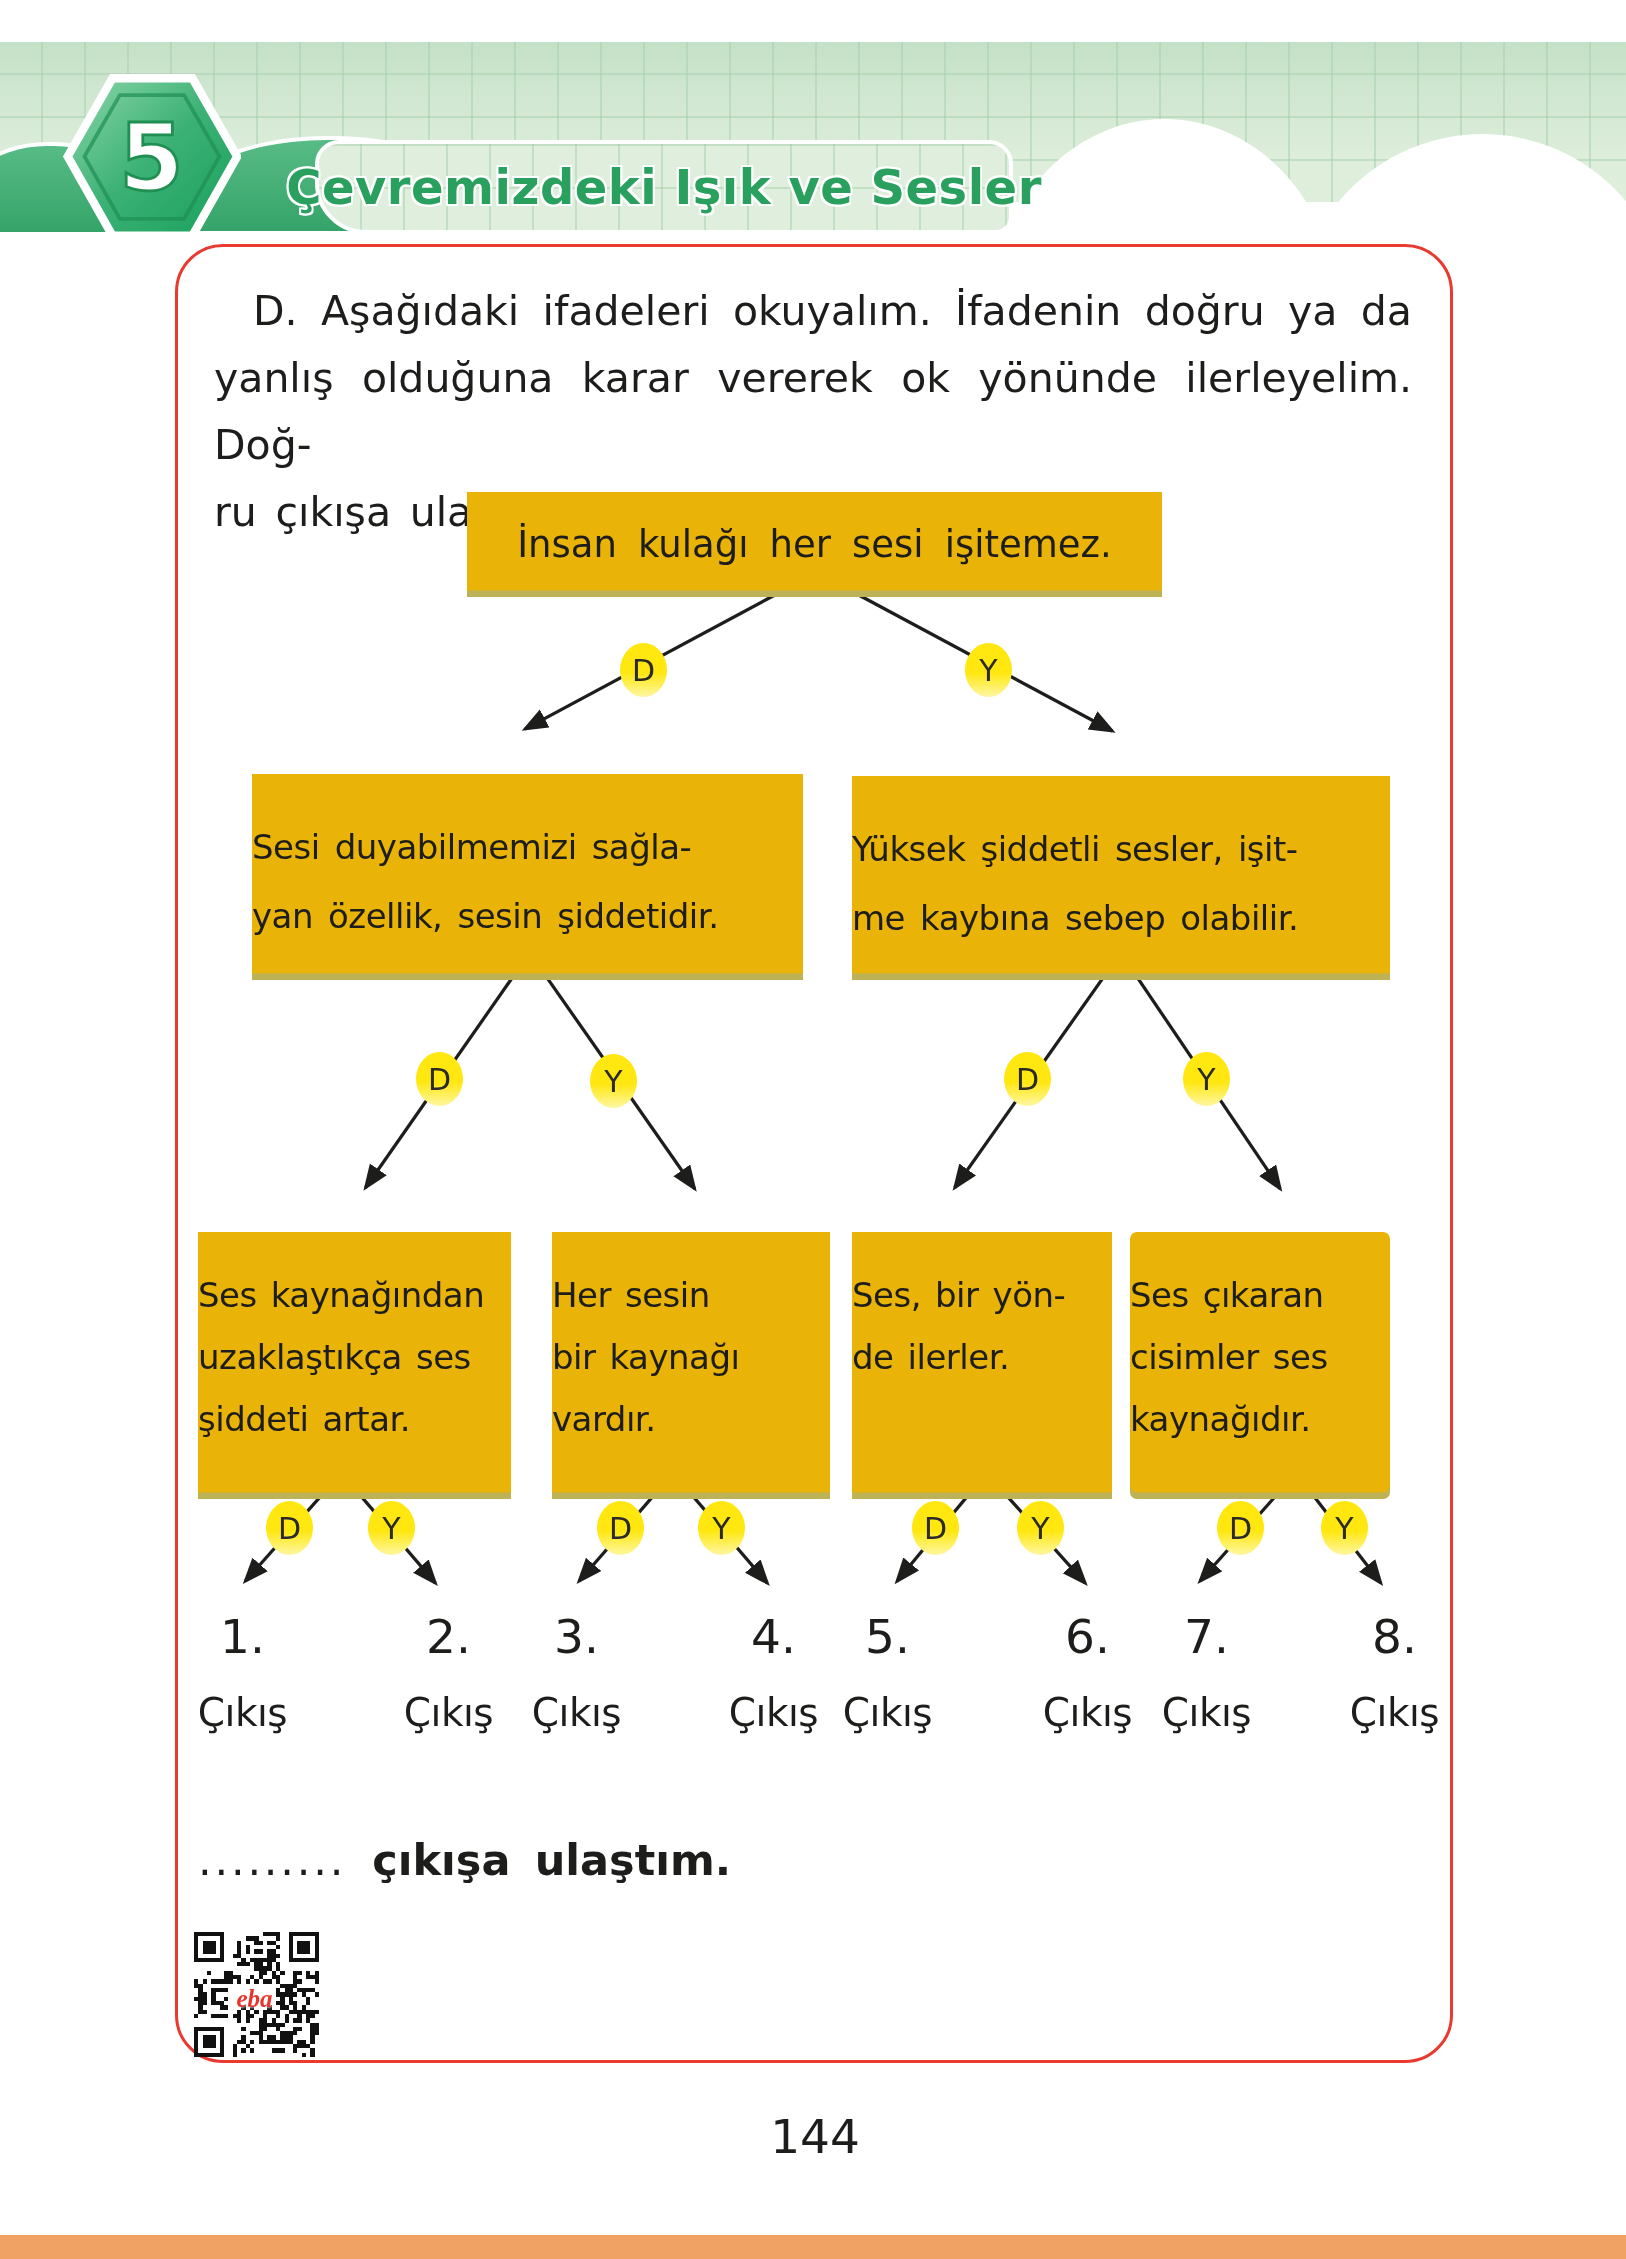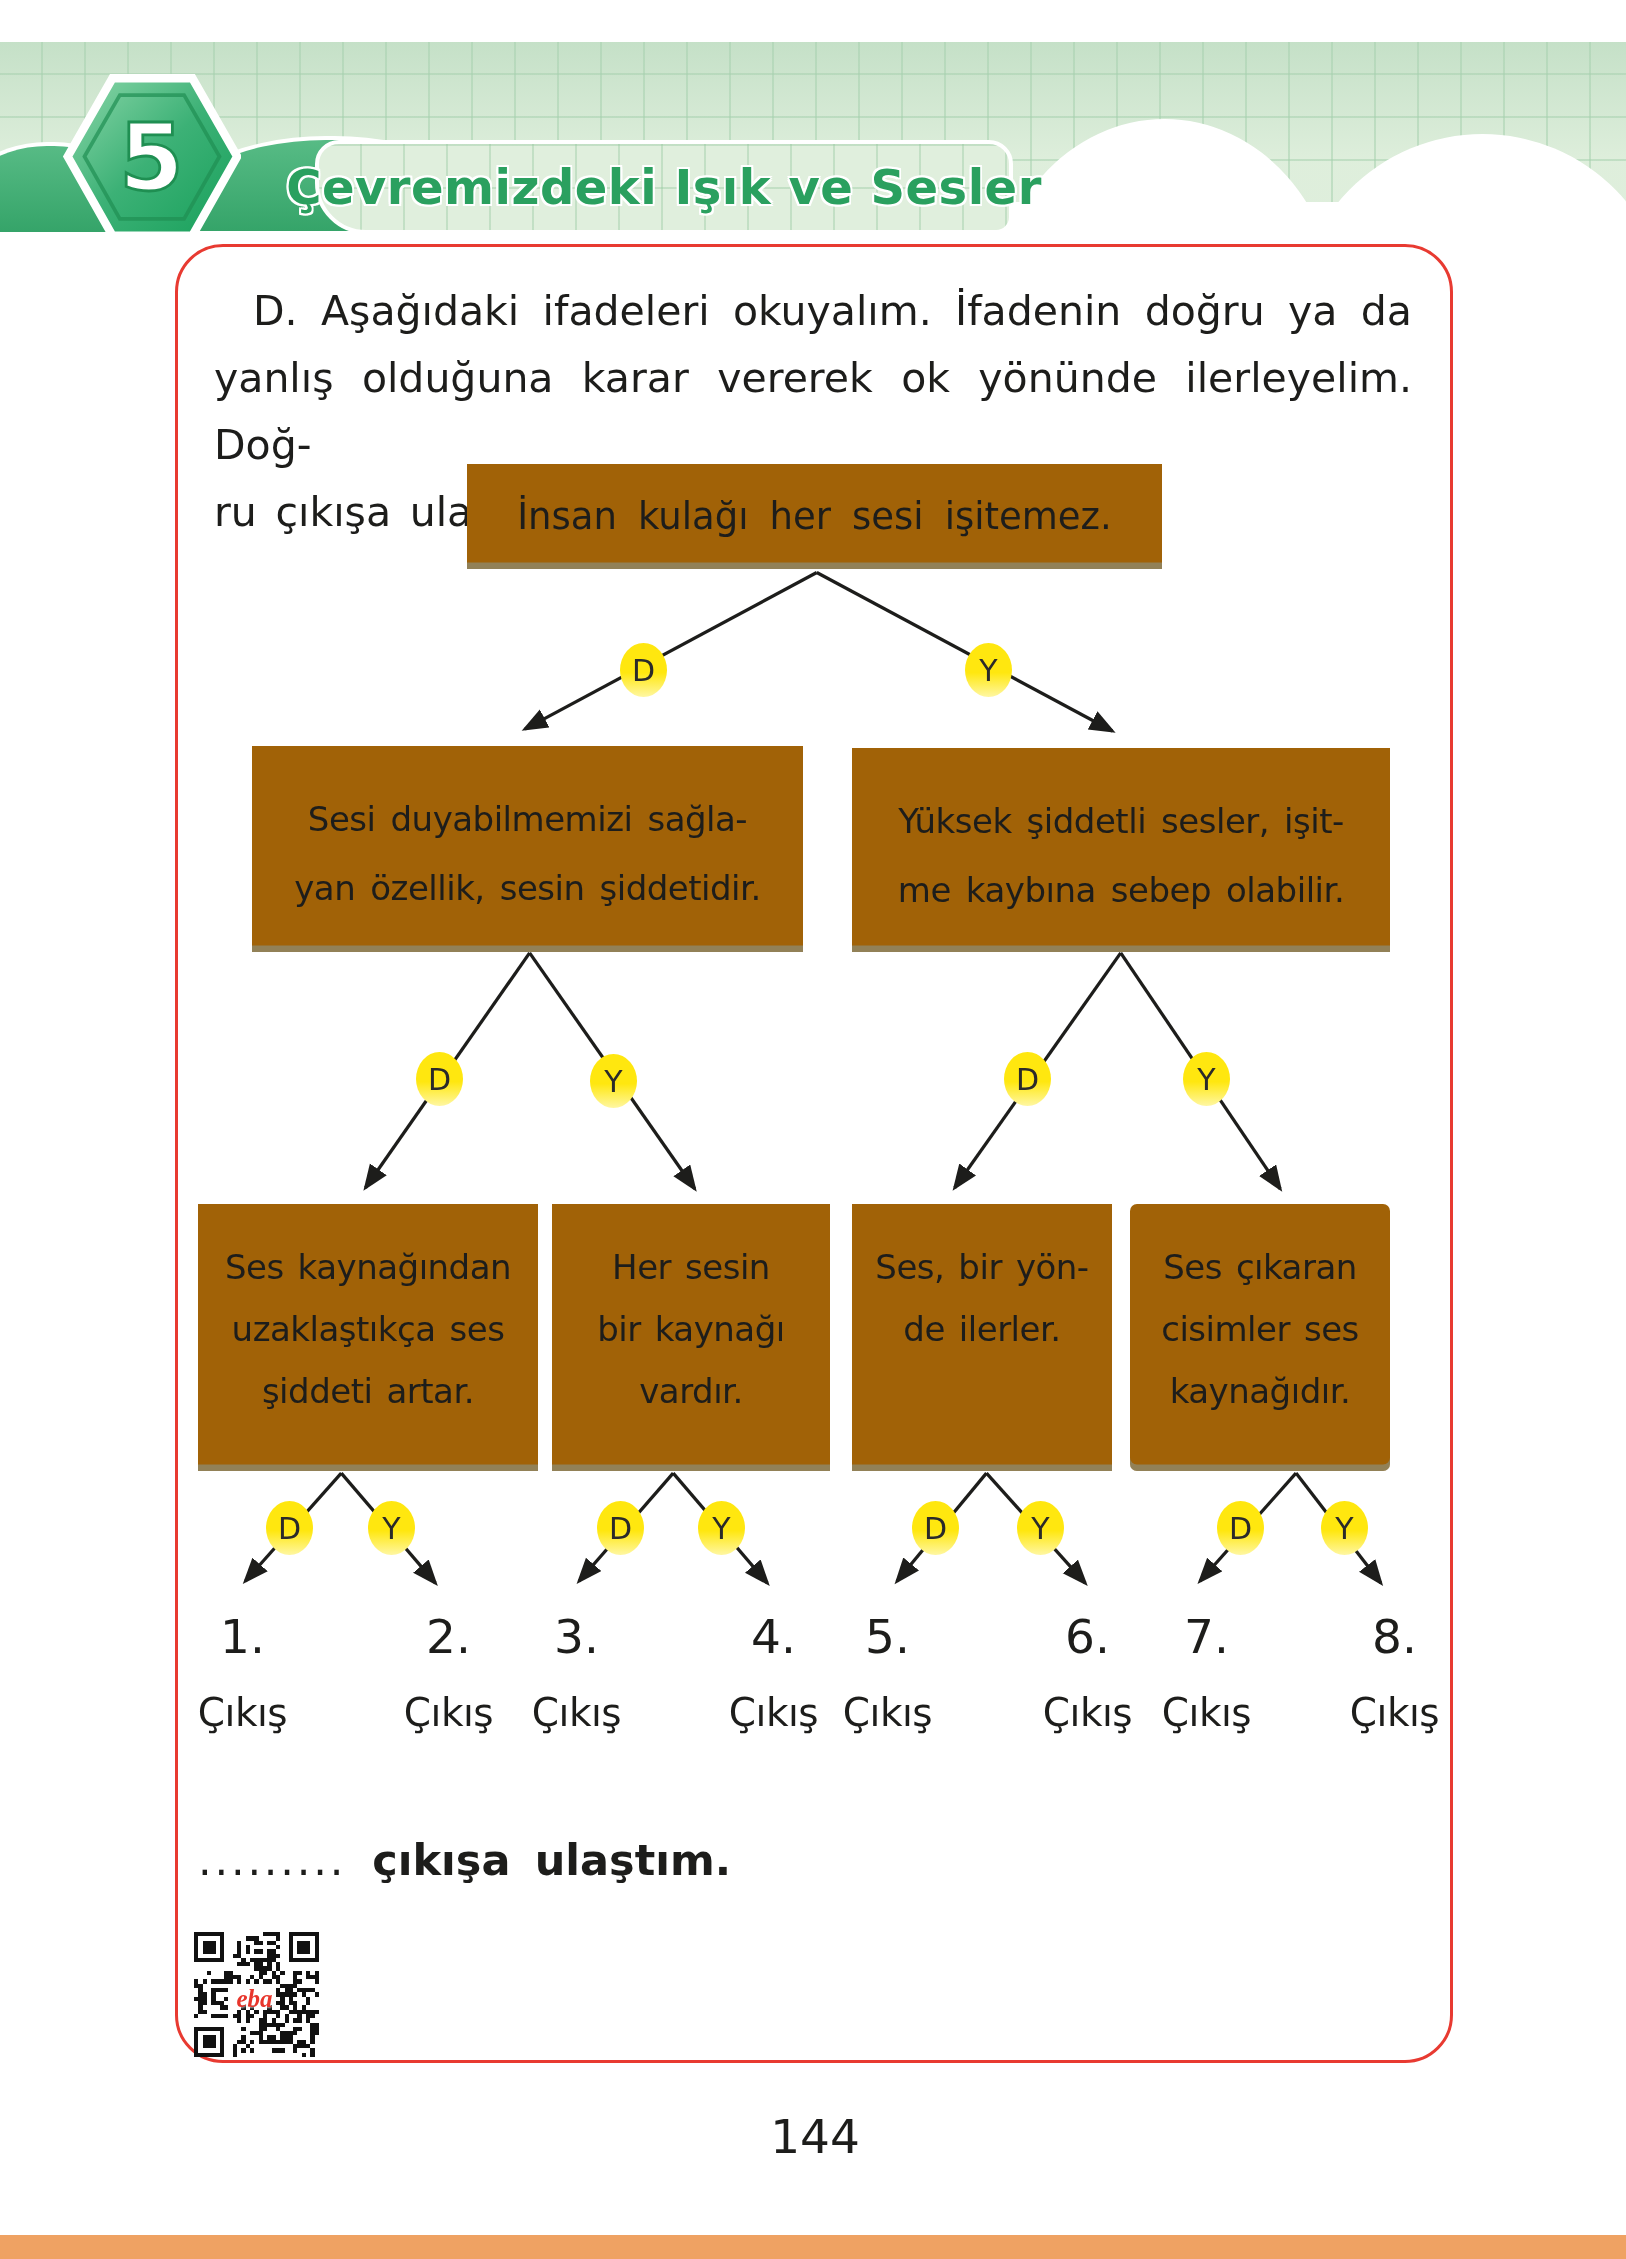--- a/index.html
+++ b/index.html
@@ -35,29 +35,29 @@
   
   .main-box{position:absolute;left:175px;top:244px;width:1272px;height:1813px;
     border:3.7px solid #e83a31;border-radius:48px;background:#fff;z-index:1;}
   
   .instr{position:absolute;left:214px;top:278px;width:1198px;z-index:3;
     font-size:41px;line-height:67px;word-spacing:5.6px;}
   .just{text-align:justify;text-align-last:justify;}
   .indent{padding-left:39px;}
   
   .arrows{position:absolute;left:0;top:0;z-index:2;pointer-events:none;}
-  .bbox{position:absolute;background:#a16207;z-index:3;text-align:center;
-    box-shadow:inset 0 -6.5px 0 rgba(125,178,208,.4);}
+  .bbox{position:absolute;background:#eab308;z-index:3;
+    box-shadow:inset 0 -6.5px 0 rgba(125,178,208,.4);margin-top:28px;}
   .root-box{left:467px;top:464px;width:695px;height:105px;display:flex;align-items:center;
     justify-content:center;font-size:37px;word-spacing:9.3px;}
   .l2{padding-top:39px;line-height:69px;font-size:34px;word-spacing:4.7px;letter-spacing:-0.5px;}
   .l2a{left:252px;top:746px;width:551px;height:167px;}
   .l2b{left:852px;top:748px;width:538px;height:165px;}
   .l3{padding-top:32px;line-height:62px;font-size:34px;word-spacing:3.7px;letter-spacing:-0.5px;}
-  .b1{left:198px;top:1204px;width:340px;height:235px;}
+  .b1{left:198px;top:1204px;width:313px;height:235px;}
   .b2{left:552px;top:1204px;width:278px;height:235px;}
   .b3{left:852px;top:1204px;width:260px;height:235px;}
   .b4{left:1130px;top:1204px;width:260px;height:235px;border-radius:7px;}
   .dy{position:absolute;width:47px;height:54px;border-radius:50%;z-index:4;
     background:linear-gradient(180deg,#ffe70f 55%,#fff7a2);
     display:flex;align-items:center;justify-content:center;font-size:30px;color:#2a2a2a;}
   
   .exit{position:absolute;top:1609px;width:149px;text-align:center;z-index:3;}
   .exit .num{font-size:47px;}
   .exit .lab{font-size:39px;margin-top:26px;letter-spacing:-0.5px;}

